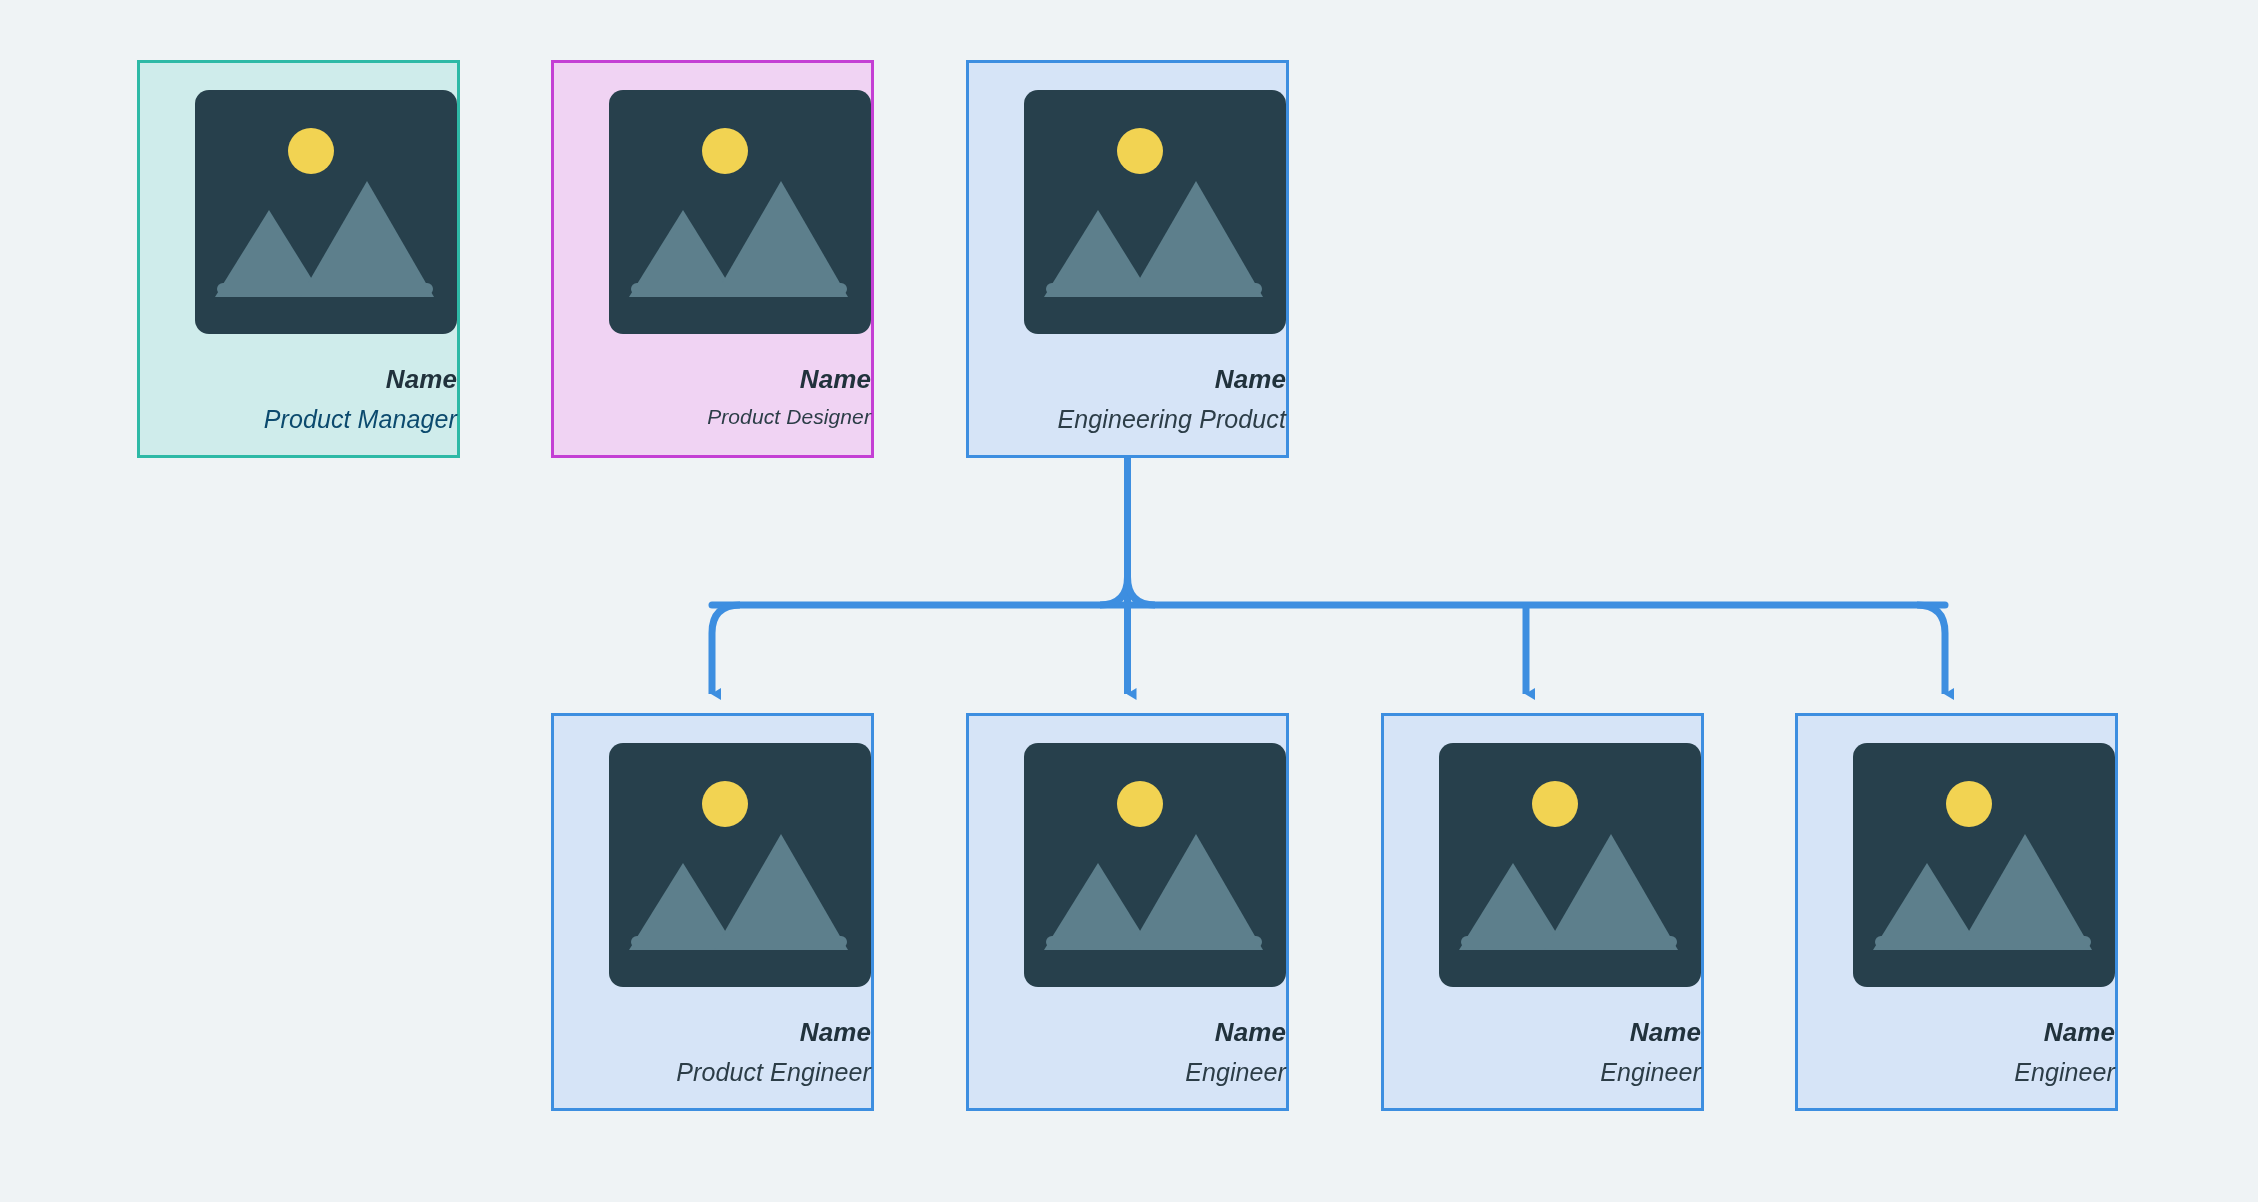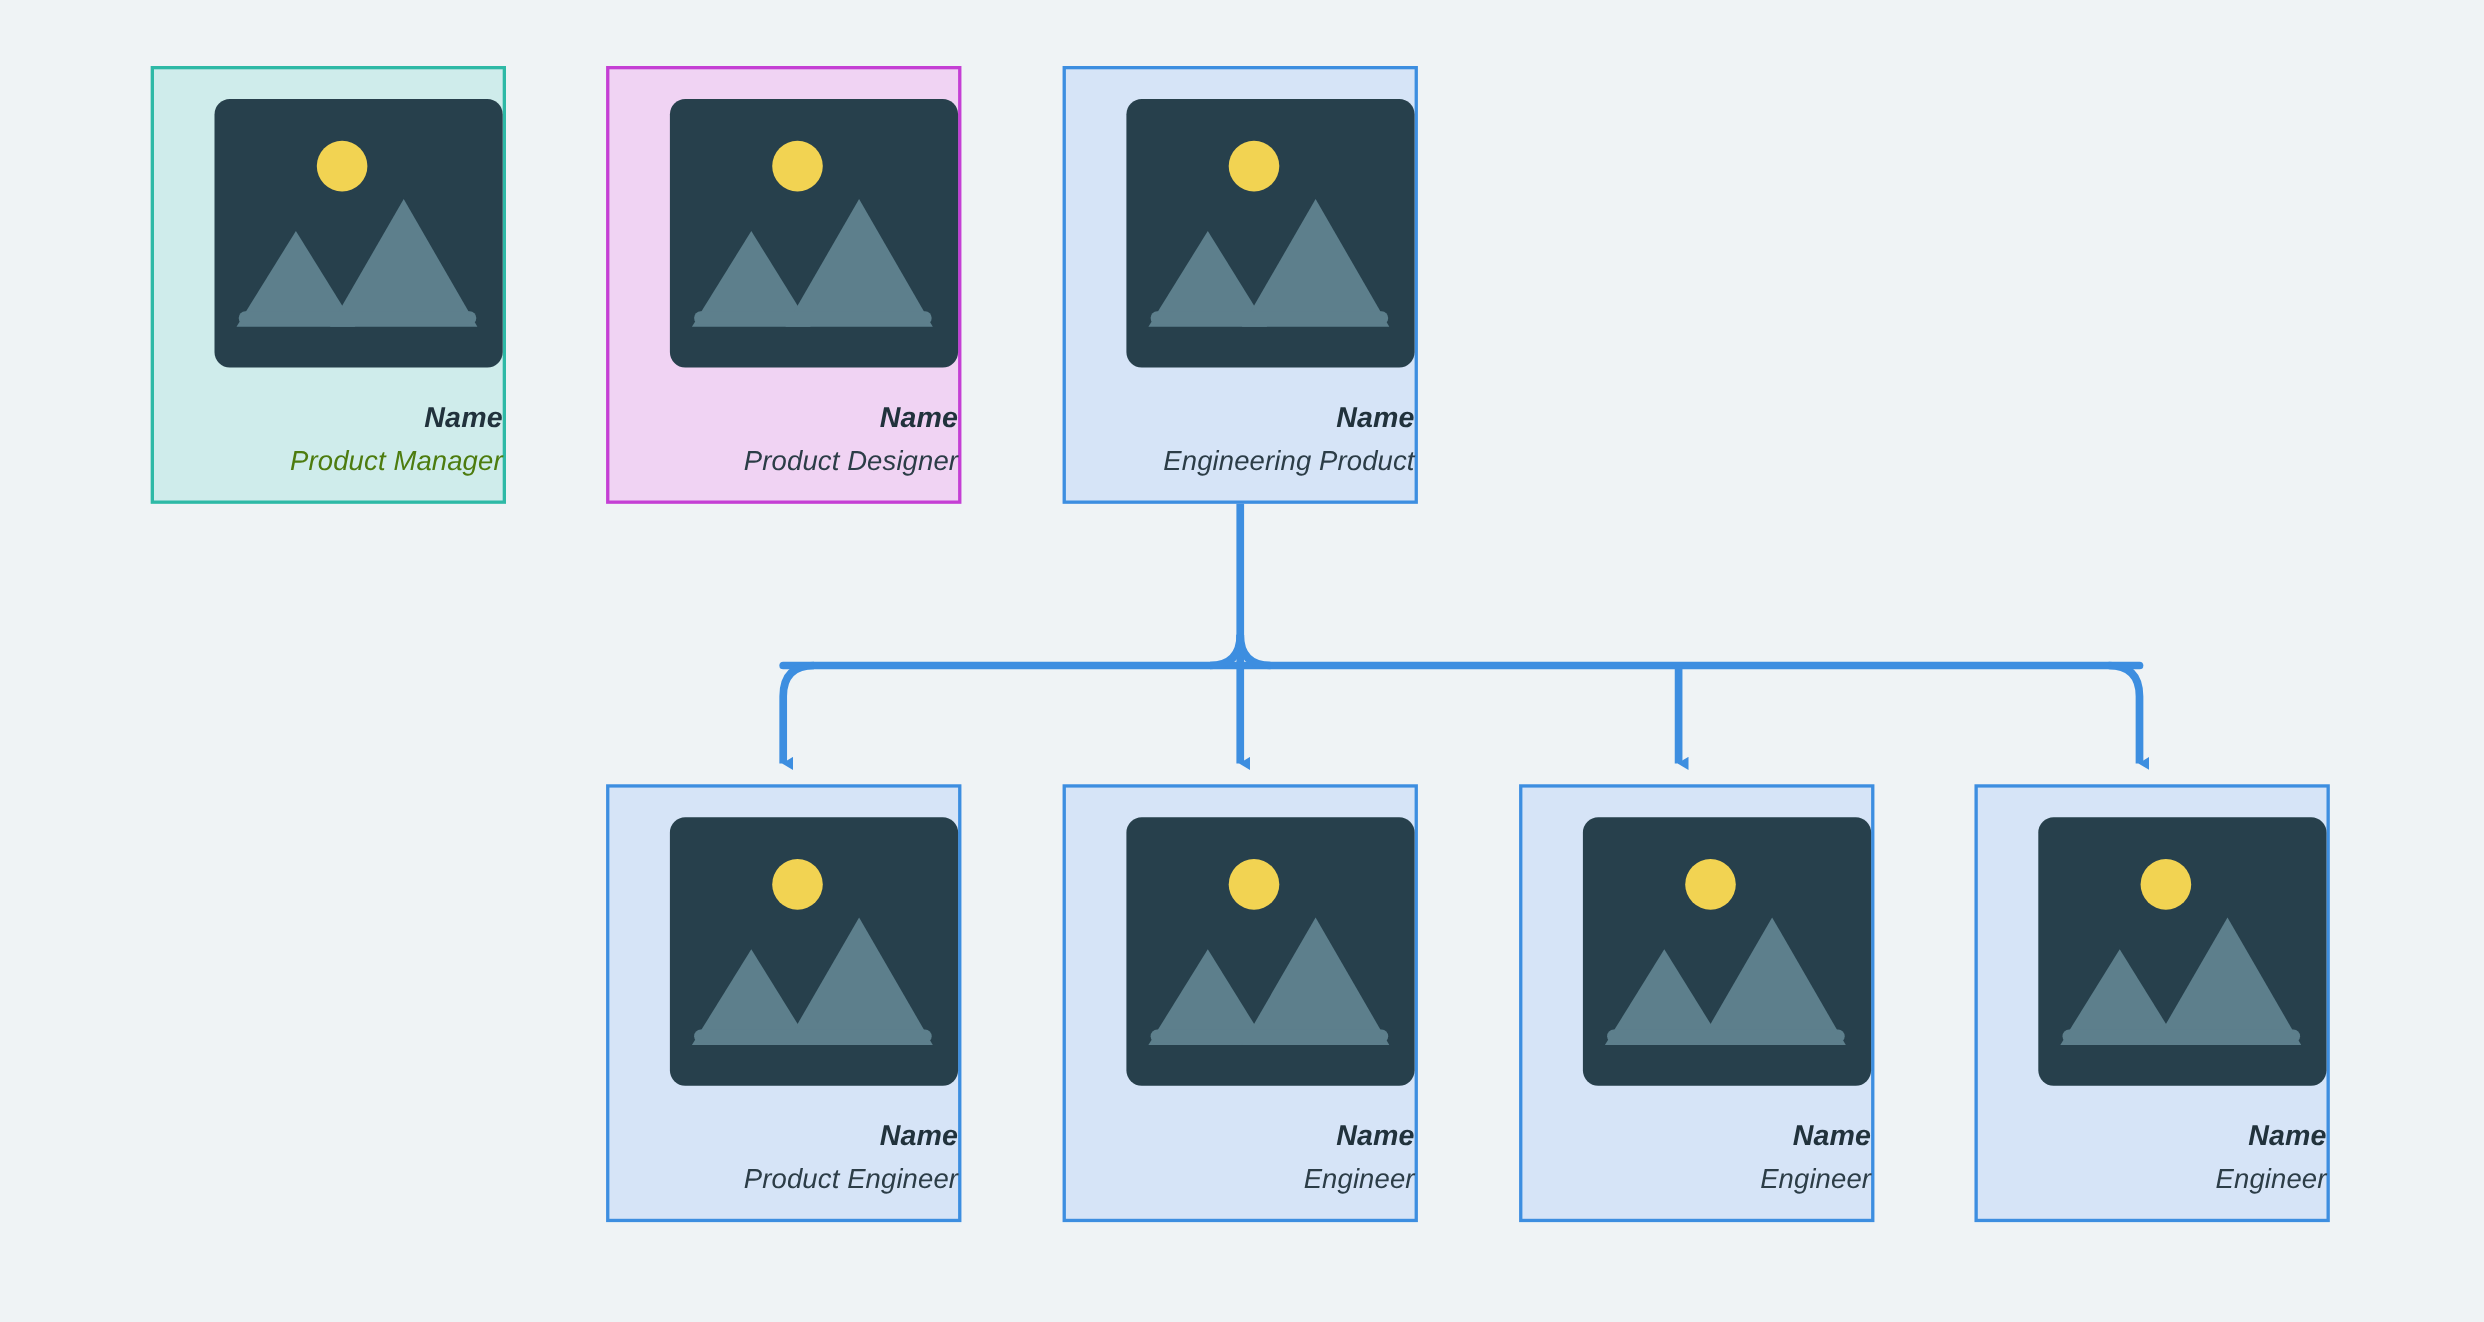--- a/index.html
+++ b/index.html
@@ -113,32 +113,32 @@
   </svg>
 
   <div class="card" style="left: 137px; top: 60px; width: 323px; height: 398px; border-color: rgb(46, 185, 166); background: rgb(207, 236, 235);">
     <div class="card-photo" style="width: 262px; height: 244px; margin-top: 27px; background: rgb(39, 64, 76);">
       <div class="sun" style="width: 46px; height: 46px; left: 93px; top: 38px; background: rgb(242, 211, 82);"></div>
       <div class="mtn mtn-small" style="border-left-width: 54px; border-right-width: 54px; border-bottom-width: 87px; border-bottom-color: rgb(93, 127, 140); left: 20px; top: 117px;"></div>
       <div class="mtn mtn-large" style="border-left-width: 67px; border-right-width: 67px; border-bottom-width: 116px; border-bottom-color: rgb(93, 127, 140); left: 105px; top: 88px;"></div>
       <div class="mtn-base" style="left: 22px; width: 216px; height: 12px; top: 193px; background: rgb(93, 127, 140);"></div>
     </div>
     <div class="card-name" style="font-size: 26px; margin-top: 30px; color: rgb(33, 50, 60);">Name</div>
-    <div class="card-role" style="font-size: 25px; margin-top: 10px; color: #4d7c0f;">Product Manager</div>
+    <div class="card-role" style="font-size: 25px; margin-top: 10px; color: #0c4a6e;">Product Manager</div>
   </div>
 
   <div class="card" style="left: 551px; top: 60px; width: 323px; height: 398px; border-color: rgb(196, 63, 212); background: rgb(240, 211, 243);">
     <div class="card-photo" style="width: 262px; height: 244px; margin-top: 27px; background: rgb(39, 64, 76);">
       <div class="sun" style="width: 46px; height: 46px; left: 93px; top: 38px; background: rgb(242, 211, 82);"></div>
       <div class="mtn mtn-small" style="border-left-width: 54px; border-right-width: 54px; border-bottom-width: 87px; border-bottom-color: rgb(93, 127, 140); left: 20px; top: 117px;"></div>
       <div class="mtn mtn-large" style="border-left-width: 67px; border-right-width: 67px; border-bottom-width: 116px; border-bottom-color: rgb(93, 127, 140); left: 105px; top: 88px;"></div>
       <div class="mtn-base" style="left: 22px; width: 216px; height: 12px; top: 193px; background: rgb(93, 127, 140);"></div>
     </div>
     <div class="card-name" style="font-size: 26px; margin-top: 30px; color: rgb(33, 50, 60);">Name</div>
-    <div class="card-role" style="font-size: 25px; margin-top: 10px; color: rgb(44, 61, 71);">Product Designer</div>
+    <div class="card-role" style="font-size: 21px; margin-top: 10px; color: rgb(44, 61, 71);">Product Designer</div>
   </div>
 
   <div class="card" style="left: 966px; top: 60px; width: 323px; height: 398px; border-color: rgb(61, 142, 224); background: rgb(214, 228, 247);">
     <div class="card-photo" style="width: 262px; height: 244px; margin-top: 27px; background: rgb(39, 64, 76);">
       <div class="sun" style="width: 46px; height: 46px; left: 93px; top: 38px; background: rgb(242, 211, 82);"></div>
       <div class="mtn mtn-small" style="border-left-width: 54px; border-right-width: 54px; border-bottom-width: 87px; border-bottom-color: rgb(93, 127, 140); left: 20px; top: 117px;"></div>
       <div class="mtn mtn-large" style="border-left-width: 67px; border-right-width: 67px; border-bottom-width: 116px; border-bottom-color: rgb(93, 127, 140); left: 105px; top: 88px;"></div>
       <div class="mtn-base" style="left: 22px; width: 216px; height: 12px; top: 193px; background: rgb(93, 127, 140);"></div>
     </div>
     <div class="card-name" style="font-size: 26px; margin-top: 30px; color: rgb(33, 50, 60);">Name</div>

